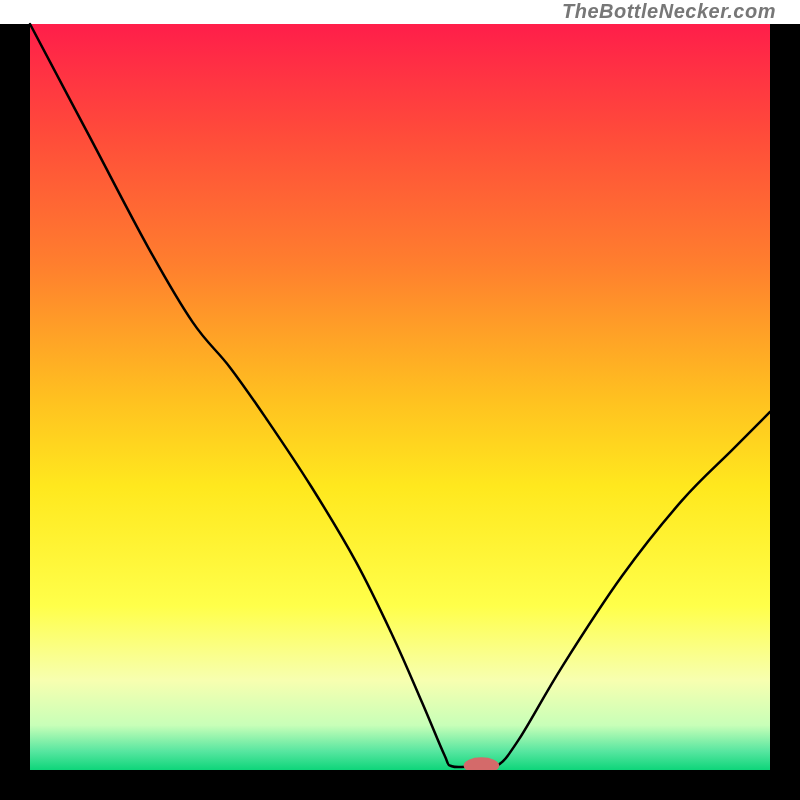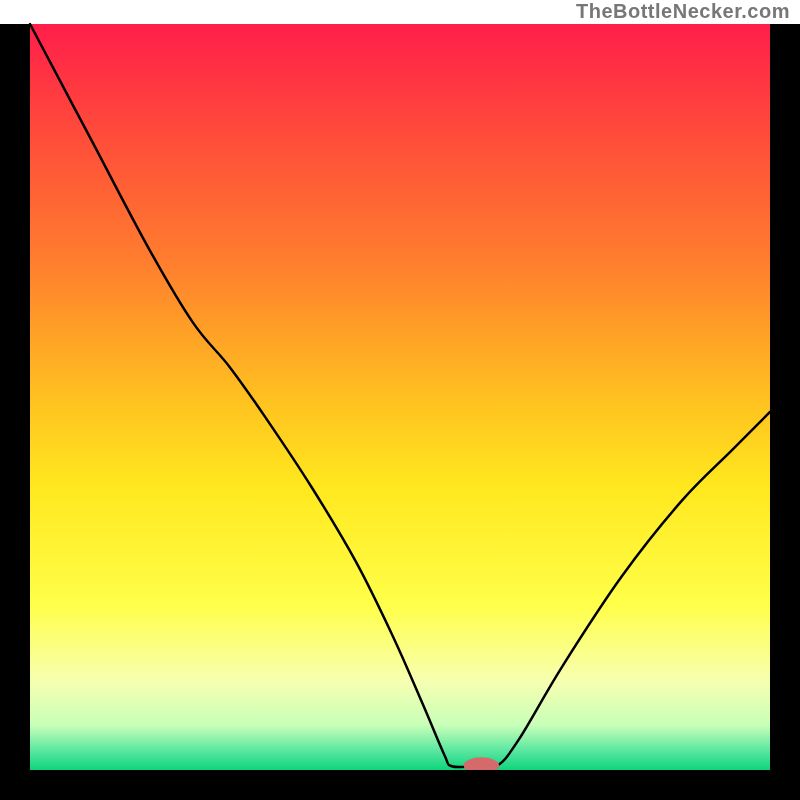--- a/index.html
+++ b/index.html
@@ -12,26 +12,27 @@
     width: 800px;
     height: 800px;
     position: relative;
   }
   svg {
     display: block;
   }
   .attribution {
     position: absolute;
     top: 0;
-    right: 10px;
+    right: 24px;
     font-size: 20px;
     font-weight: bold;
     color: #777;
     letter-spacing: 0.5px;
     font-family: Arial, Helvetica, sans-serif;
+    font-style: italic;
   }
 </style>
 </head>
 <body>
 
 <div class="chart-wrap">
   <div class="attribution">TheBottleNecker.com</div>
   <svg id="chart-svg" width="800" height="800" viewBox="0 0 800 800">
     <defs>
       <linearGradient id="bg-grad" x1="0" y1="0" x2="0" y2="1">

